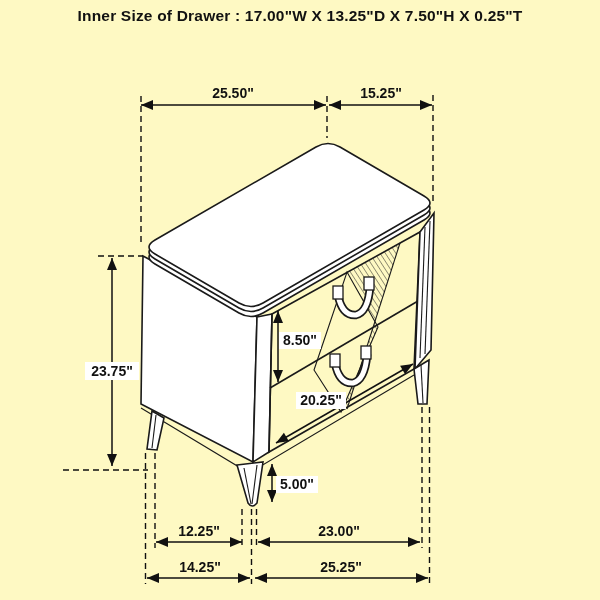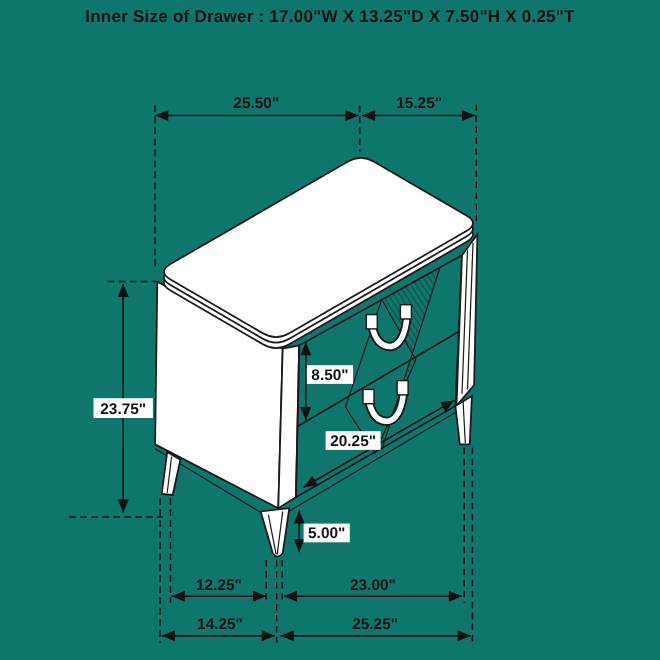--- a/index.html
+++ b/index.html
@@ -1,16 +1,16 @@
 <!DOCTYPE html>
 <html><head>
 <meta charset="utf-8">
 <style>
   html,body{margin:0;padding:0;background:#fff;}
-  .stage{position:relative;width:600px;height:600px;background:#0f766e;overflow:hidden;
+  .stage{position:relative;width:600px;height:600px;background:#fef9c3;overflow:hidden;
          font-family:"Liberation Sans",sans-serif;}
   .title{position:absolute;top:7px;left:0;width:100%;text-align:center;
          font-weight:bold;font-size:15.5px;color:#111;letter-spacing:0.2px;}
   svg{position:absolute;top:0;left:0;}
   svg text{font-family:"Liberation Sans",sans-serif;font-weight:bold;font-size:14px;fill:#111;}
   .ln{stroke:#1a1a1a;stroke-width:1.6;fill:none;}
   .ln-thin{stroke:#1a1a1a;stroke-width:1.1;fill:none;}
   .white{fill:#ffffff;}
   .dim{stroke:#111;stroke-width:1.5;fill:none;}
   .dash{stroke:#111;stroke-width:1.4;fill:none;stroke-dasharray:6 4;}

